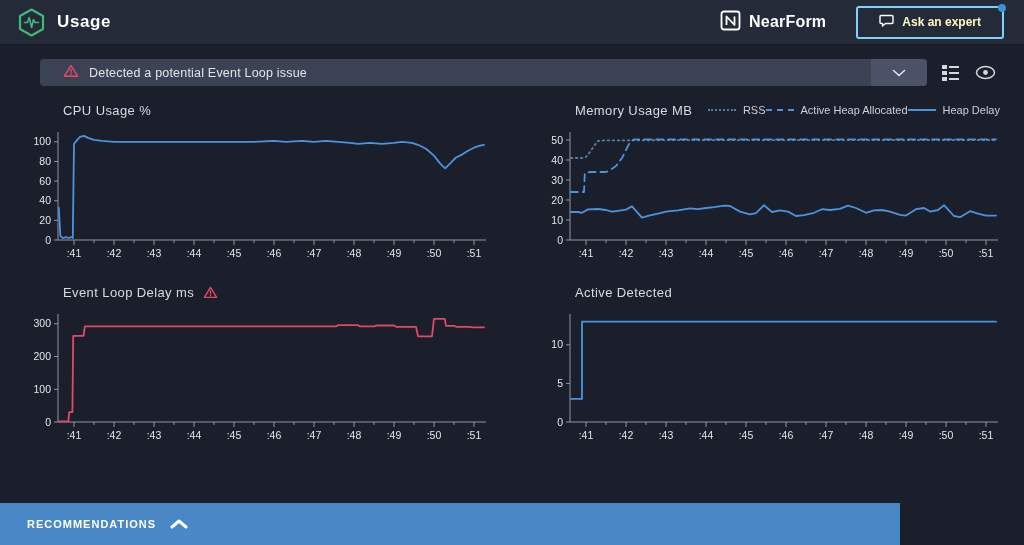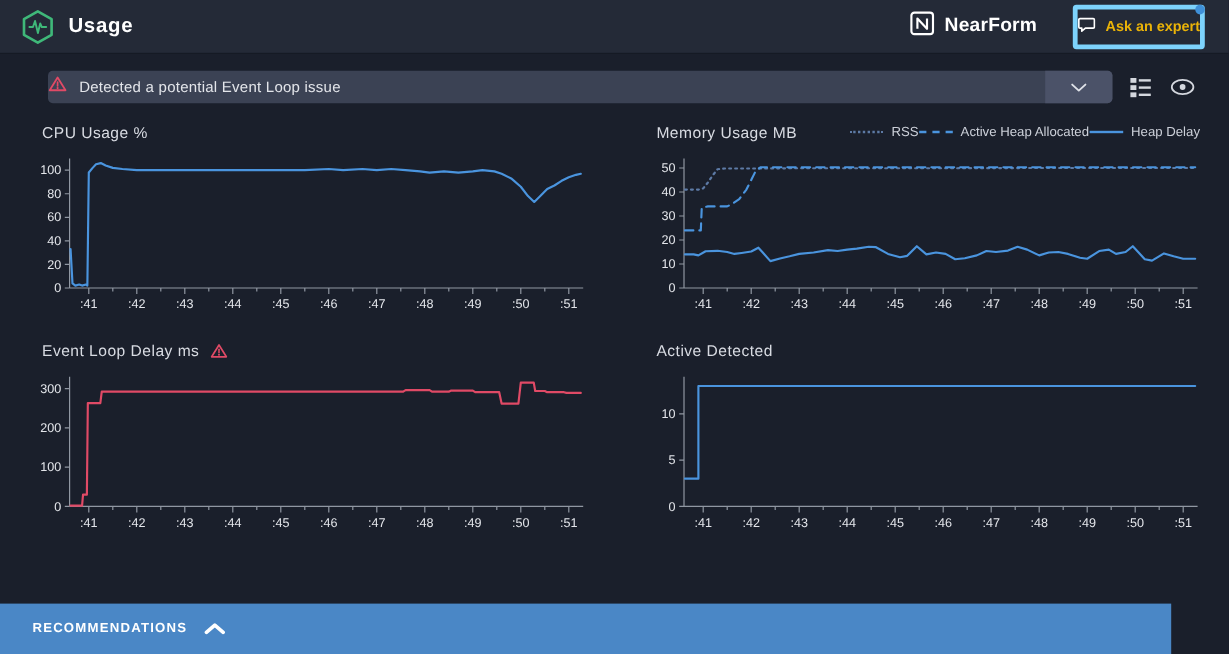--- a/index.html
+++ b/index.html
@@ -28,46 +28,46 @@
     letter-spacing:0.6px;
     color:#ffffff;
   }
   .header-right { margin-left:auto; display:flex; align-items:center; gap:30px; }
   .brand { display:flex; align-items:center; gap:8px; }
   .brand-name { font-size:16px; font-weight:700; color:#ffffff; letter-spacing:0.2px; }
   .ask-btn {
     position:relative;
     display:flex; align-items:center; gap:8px;
     background:transparent;
-    border:4px solid #7dd3fc;
+    border:2px solid #7dd3fc;
     border-radius:3px;
-    color:#eab308;
+    color:#fef9c3;
     font-family:"Liberation Sans", sans-serif;
     font-size:12px;
     font-weight:600;
-    padding:6px 0;
+    padding:6px 21px;
     cursor:pointer;
   }
   .ask-dot {
     position:absolute; top:-4px; right:-4px;
     width:8px; height:8px; border-radius:50%;
     background:#3f90d8;
   }
   
   .alert-row {
     display:flex; align-items:center;
     margin:14px 28px 0 40px;
   }
   .alert-banner {
     flex:1;
     height:27px;
     background:#3b4254;
     border-radius:4px;
     display:flex; align-items:center;
-    padding-left:0;
+    padding-left:23px;
     cursor:pointer;
   }
   .alert-text { margin-left:10px; font-size:12.5px; color:#e3e5ea; letter-spacing:0.2px; }
   .alert-chevron {
     margin-left:auto;
     width:56px; height:27px;
     background:#4b5268;
     border-radius:0 4px 4px 0;
     display:flex; align-items:center; justify-content:center;
   }
@@ -79,34 +79,34 @@
     grid-template-columns:1fr 1fr;
     column-gap:40px;
     padding:10px 20px 0 20px;
   }
   .chart-block { margin-bottom:14px; }
   .chart-head {
     height:28px;
     display:flex; align-items:center;
     padding-left:15px;
   }
-  .chart-title { font-size:13px; color:#d8dbe2; letter-spacing:0.4px; }
+  .chart-title { font-size:13px; color:#d8dbe2; letter-spacing:0.4px;margin-left:28px; }
   .warn-gap { margin-left:9px; display:flex; }
   .legend { margin-left:auto; display:flex; align-items:center; padding-right:4px; }
   .legend-item { display:flex; align-items:center; gap:7px; }
   .legend-label { font-size:11px; color:#ccd0d9; }
   .ls { width:28px; height:0; }
   .ls-dotted { border-top:2px dotted #5d7aa5; }
   .ls-dashed { border-top:2px dashed #4a94de; }
   .ls-solid  { border-top:2px solid  #4a94de; }
   .plot { width:472px; height:140px; }
   
   .footer {
     position:absolute; left:0; bottom:0;
-    width:976px; height:42px;
+    width:900px; height:42px;
     background:#4a87c6;
     display:flex; align-items:center;
     padding-left:27px;
     cursor:pointer;
   }
   .footer-label {
     font-size:11px; font-weight:700;
     letter-spacing:1px; color:#ffffff;
   }
   .footer-chevron { margin-left:14px; display:flex; }

